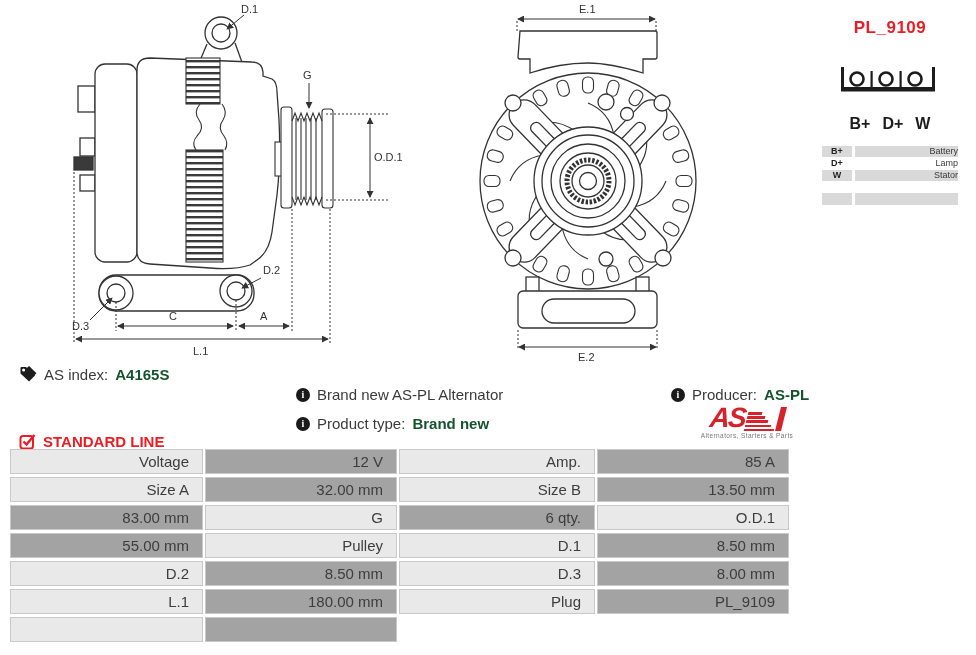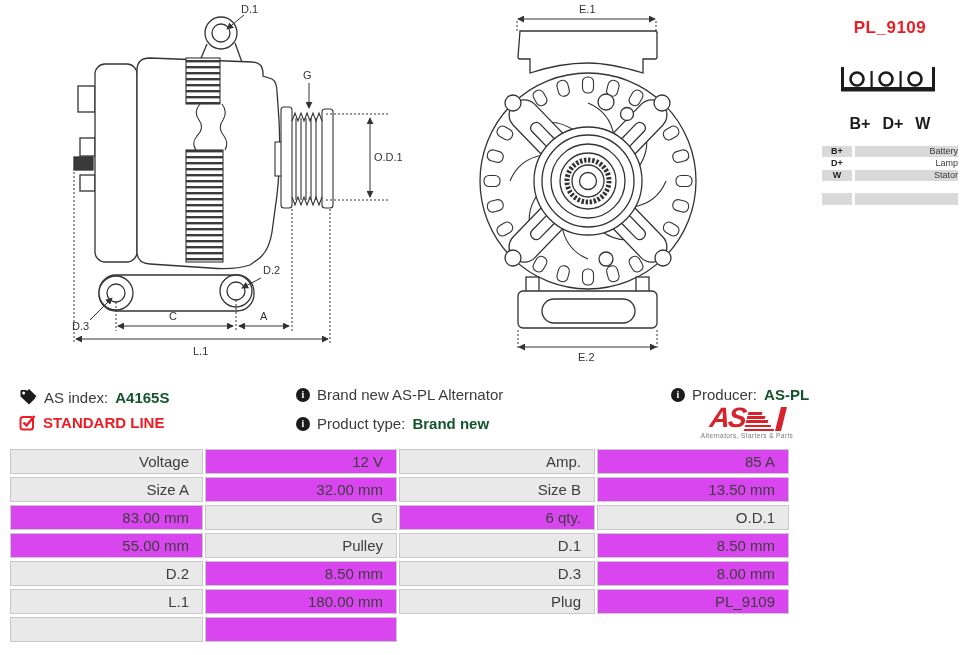--- a/index.html
+++ b/index.html
@@ -45,21 +45,21 @@
   .as-stripes i{display:block;height:2.6px;background:#d6232b;}
   .as-bar{width:6px;height:24px;background:#d6232b;margin-left:2px;transform:skewX(-14deg);}
   .as-tagline{font-size:6.5px;color:#777;letter-spacing:.4px;margin-top:1px;}
 
   
   .spec{left:10px;top:449px;width:718px;display:grid;
     grid-template-columns:193px 192px 196px 192px;column-gap:2px;row-gap:3px;}
   .spec .cell{box-sizing:border-box;height:25px;line-height:23px;border:1px solid #c9c9c9;
     font-size:15px;text-align:right;padding-right:13px;overflow:hidden;}
   .spec .lab{background:#e9e9e9;color:#3d3d3d;}
-  .spec .val{background:#d946ef;color:#3d3d3d;}
+  .spec .val{background:#a3a3a3;color:#3d3d3d;}
 </style>
 </head>
 <body>
 
 <svg class="abs" style="left:0;top:0" width="410" height="365" viewBox="0 0 410 365">
   <defs>
     <pattern id="ribsP" width="6" height="6" patternUnits="userSpaceOnUse">
       <rect width="6" height="6" fill="#fff"></rect>
       <rect width="6" height="2.4" fill="#3a3a3a"></rect>
     </pattern>
@@ -272,42 +272,42 @@
   <div class="cell term">D+</div>
   <div class="cell desc">Lamp</div>
   <div class="cell term g">W</div>
   <div class="cell desc g">Stator</div>
 </div>
 <div class="abs legend-empty">
     <div></div>
     <div></div>
   </div>
 
-<div class="abs inforow" style="left:19px;top:388px">
+<div class="abs inforow" style="left:19px;top:365px">
   <svg width="18" height="18" viewBox="0 0 18 18">
     <path d="M7,2 L16,10.5 L10,16.5 L1.5,8.5 L1.5,3 Q1.5,2 2.5,2 Z" fill="#1b1b1b"></path>
     <circle cx="4.6" cy="5" r="1.5" fill="#fff"></circle>
     <path d="M10,1 L17.5,8.2 L15.2,10.6 L7.6,3.2 Z" fill="#1b1b1b"></path>
   </svg>
   <span>AS index:</span>
   <b>A4165S</b>
 </div>
 
 <div class="abs inforow" style="left:296px;top:386px">
   <span class="info-icon">i</span>
   <span>Brand new AS-PL Alternator</span>
 </div>
 
 <div class="abs inforow" style="left:671px;top:386px">
   <span class="info-icon">i</span>
   <span>Producer:</span>
   <b>AS-PL</b>
 </div>
 
-<div class="abs inforow" style="left:19px;top:414px">
+<div class="abs inforow" style="left:19px;top:433px">
   <svg width="17" height="17" viewBox="0 0 17 17">
     <rect x="1.5" y="3" width="12.5" height="12.5" rx="2.5" fill="none" stroke="#ed1c24" stroke-width="2"></rect>
     <path d="M4.5,8.5 L7.5,11.5 L15.5,2" fill="none" stroke="#ed1c24" stroke-width="2.4"></path>
   </svg>
   <span class="red-line">STANDARD LINE</span>
 </div>
 
 <div class="abs inforow" style="left:296px;top:415px">
   <span class="info-icon">i</span>
   <span>Product type:</span>

